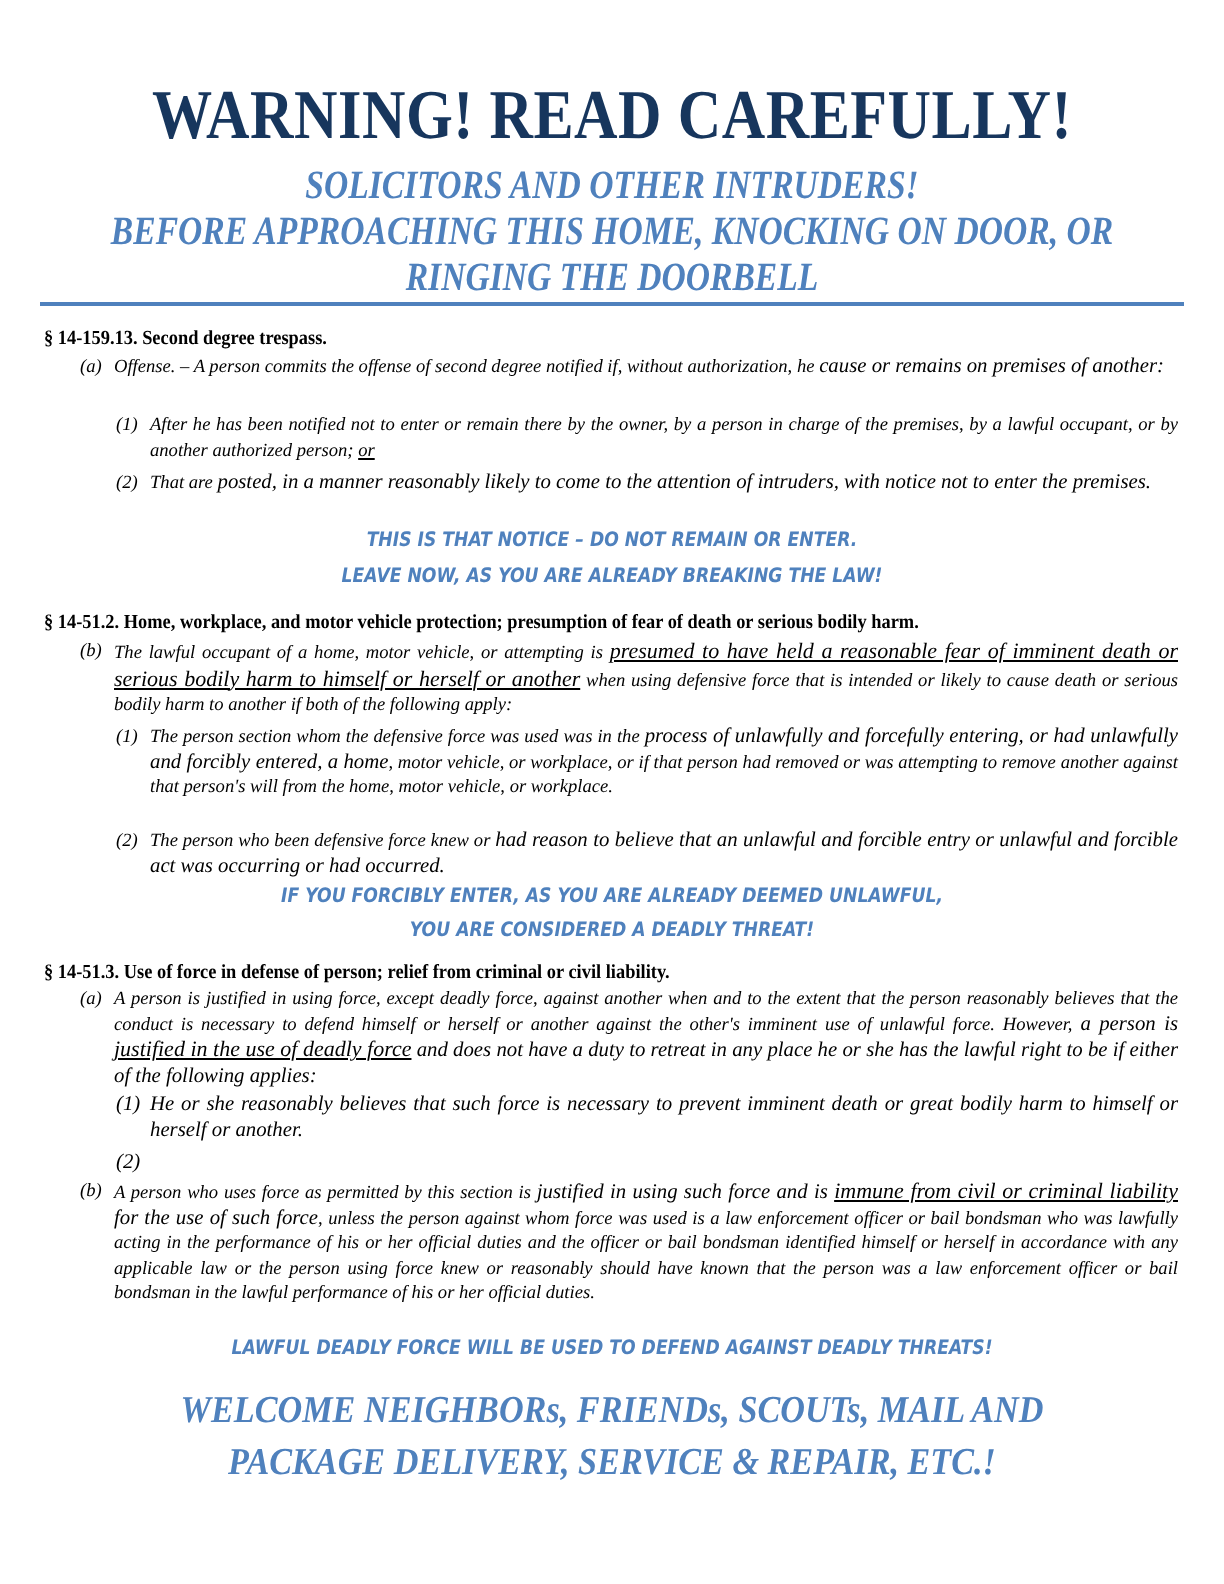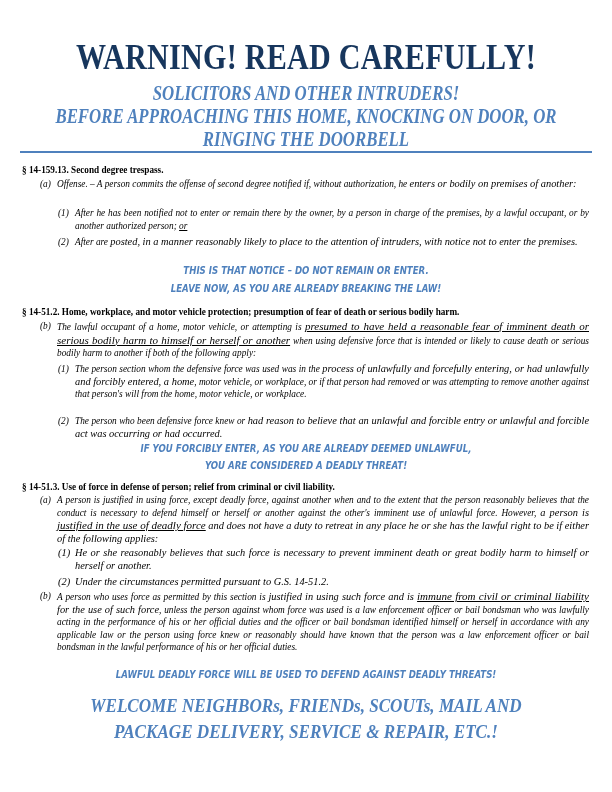--- a/index.html
+++ b/index.html
@@ -67,31 +67,31 @@
   <div class="title">WARNING! READ CAREFULLY!</div>
   <div class="sub sub1">SOLICITORS AND OTHER INTRUDERS!</div>
   <div class="sub sub2">BEFORE APPROACHING THIS HOME, KNOCKING ON DOOR, OR</div>
   <div class="sub sub3">RINGING THE DOORBELL</div>
   <div class="rule"></div>
 
   <div class="sec" style="top:164px;">§ 14-159.13.  Second degree trespass.</div>
 
   <div class="para" style="left:57px; top:178px; width:532px;">
     <span class="lbl">(a)</span>
-    <span>Offense. – A person commits the offense of second degree notified if, without authorization, he </span><span class="big">enters or bodily on premises of another:</span>
+    <span>Offense. – A person commits the offense of second degree notified if, without authorization, he </span><span class="big">cause or remains on premises of another:</span>
   </div>
 
   <div class="para" style="left:75px; top:207px; width:514px;">
     <span class="lbl">(1)</span>
     <span>After he has been notified not to enter or remain there by the owner, by a person in charge of the premises, by a lawful occupant, or by another authorized person; </span><u>or</u>
   </div>
 
   <div class="para" style="left:75px; top:236px; width:514px;">
     <span class="lbl">(2)</span>
-    <span>After are </span><span class="big">posted, in a manner reasonably likely to place to the attention of intruders, with notice not to enter the premises.</span>
+    <span>That are </span><span class="big">posted, in a manner reasonably likely to come to the attention of intruders, with notice not to enter the premises.</span>
   </div>
 
   <div class="notice" style="top:262px;">THIS IS THAT NOTICE – DO NOT REMAIN OR ENTER.</div>
   <div class="notice" style="top:280px;">LEAVE NOW, AS YOU ARE ALREADY BREAKING THE LAW!</div>
 
   <div class="sec" style="top:306px;">§ 14-51.2.  Home, workplace, and motor vehicle protection; presumption of fear of death or serious bodily harm.</div>
 
   <div class="para" style="left:57px; top:320px; width:532px;">
     <span class="lbl">(b)</span>
     <span>The lawful occupant of a home, motor vehicle, or attempting is </span><span class="ul-big">presumed to have held a reasonable fear of imminent death or serious bodily harm to himself or herself or another</span><span> when using defensive force that is intended or likely to cause death or serious bodily harm to another if both of the following apply:</span>
@@ -117,21 +117,20 @@
     <span>A person is justified in using force, except deadly force, against another when and to the extent that the person reasonably believes that the conduct is necessary to defend himself or herself or another against the other's imminent use of unlawful force. However, </span><span class="big">a person is </span><span class="ul-big">justified in the use of deadly force</span><span class="big"> and does not have a duty to retreat in any place he or she has the lawful right to be if either of the following applies:</span>
   </div>
 
   <div class="para big" style="left:75px; top:547px; width:514px; font-size:10.4px;">
     <span class="lbl">(1)</span>
     <span>He or she reasonably believes that such force is necessary to prevent imminent death or great bodily harm to himself or herself or another.</span>
   </div>
 
   <div class="para" style="left:75px; top:576px; width:514px; font-size:10.4px;">
     <span class="lbl">(2)</span>
-    <span>Under the circumstances permitted pursuant to G.S. 14-51.2.</span>
   </div>
 
   <div class="para" style="left:57px; top:590px; width:532px;">
     <span class="lbl">(b)</span>
     <span>A person who uses force as permitted by this section is </span><span class="big">justified in using such force and is </span><span class="ul-big">immune from civil or criminal liability</span><span class="big"> for the use of such force</span><span>, unless the person against whom force was used is a law enforcement officer or bail bondsman who was lawfully acting in the performance of his or her official duties and the officer or bail bondsman identified himself or herself in accordance with any applicable law or the person using force knew or reasonably should have known that the person was a law enforcement officer or bail bondsman in the lawful performance of his or her official duties.</span>
   </div>
 
   <div class="notice" style="top:666px;">LAWFUL DEADLY FORCE WILL BE USED TO DEFEND AGAINST DEADLY THREATS!</div>
 
   <div class="welcome" style="top:693px;">WELCOME NEIGHBORs, FRIENDs, SCOUTs, MAIL AND</div>

